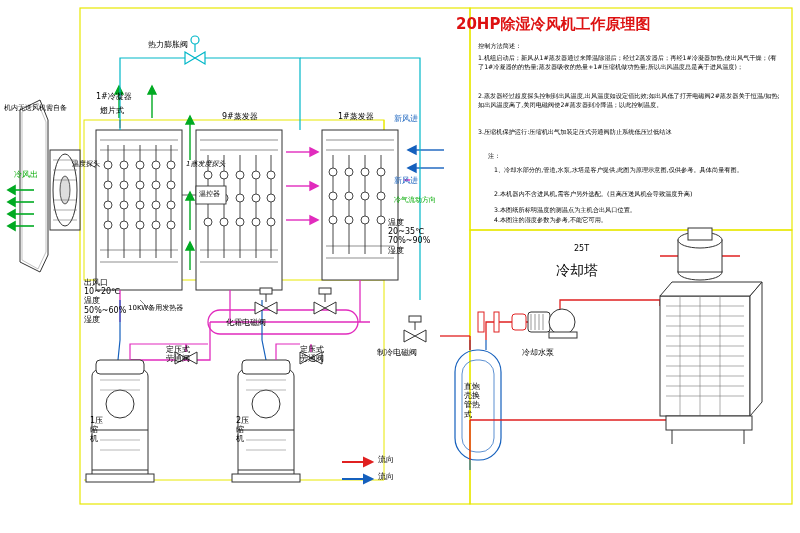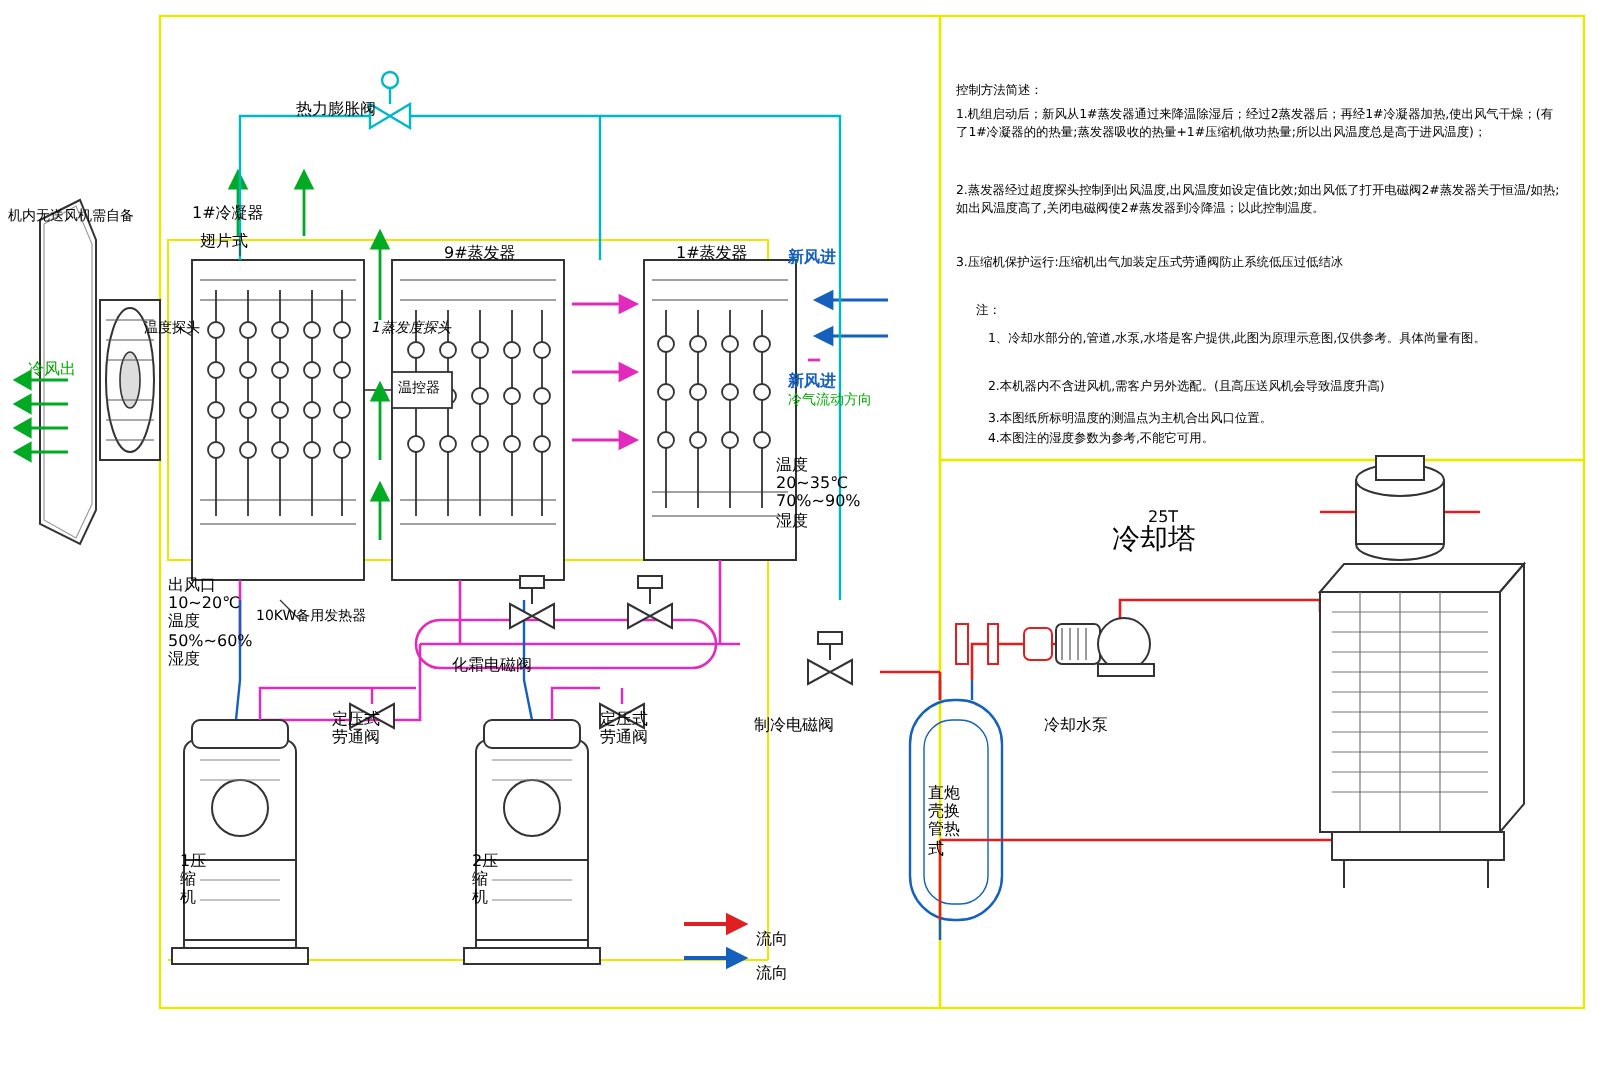--- a/index.html
+++ b/index.html
@@ -5,24 +5,24 @@
   html,body{margin:0;padding:0;}
   body{
     width:800px;height:533px;background:#ffffff;
     font-family:"DejaVu Sans","Liberation Sans",sans-serif;
     overflow:hidden;position:relative;
   }
   #stage{position:absolute;left:0;top:0;width:800px;height:533px;}
   .txt{position:absolute;color:#000;line-height:1.15;white-space:pre;}
   .title{color:#d11;font-weight:bold;font-size:15px;letter-spacing:0px;}
   .note{font-size:6.2px;color:#000;line-height:1.45;white-space:pre-wrap;}
-  .lbl{font-size:8px;margin-top:10px;}
+  .lbl{font-size:8px;}
   .lbl-sm{font-size:7px;}
   .lbl-xl{font-size:14px;}
-  .blue{color:#1560bd;font-weight:bold;}
+  .blue{color:#1560bd;}
   .green{color:#0a0;}
   svg{position:absolute;left:0;top:0;}
 </style>
 </head>
 <body>
 
 <div id="stage">
 
 <svg width="800" height="533">
 
@@ -388,20 +388,21 @@
         <polygon points="372,479 364,475 364,483"></polygon>
   </g>
 
   <g stroke="#333" stroke-width="0.6" fill="none">
     <line x1="140" y1="300" x2="150" y2="310"></line>
     <line x1="96" y1="168" x2="88" y2="163"></line>
     <line x1="120" y1="128" x2="120" y2="120"></line>
   </g>
 </svg>
 
+<div class="txt title" style="left:456px;top:16px;">20HP除湿冷风机工作原理图</div>
 
 <div class="txt note" style="left:478px;top:42px;width:300px;">控制方法简述：</div>
 <div class="txt note" style="left:478px;top:54px;width:302px;">1.机组启动后；新风从1#蒸发器通过来降温除湿后；经过2蒸发器后；再经1#冷凝器加热,使出风气干燥；(有了1#冷凝器的的热量;蒸发器吸收的热量+1#压缩机做功热量;所以出风温度总是高于进风温度)；</div>
 <div class="txt note" style="left:478px;top:92px;width:302px;">2.蒸发器经过超度探头控制到出风温度,出风温度如设定值比效;如出风低了打开电磁阀2#蒸发器关于恒温/如热;如出风温度高了,关闭电磁阀使2#蒸发器到冷降温；以此控制温度。</div>
 <div class="txt note" style="left:478px;top:128px;width:302px;">3.压缩机保护运行:压缩机出气加装定压式劳通阀防止系统低压过低结冰</div>
 
 <div class="txt note" style="left:488px;top:152px;">注：</div>
 <div class="txt note" style="left:494px;top:166px;width:290px;">1、冷却水部分的,管道,水泵,水塔是客户提供,此图为原理示意图,仅供参考。具体尚量有图。</div>
 <div class="txt note" style="left:494px;top:190px;width:290px;">2.本机器内不含进风机,需客户另外选配。(且高压送风机会导致温度升高)</div>
 <div class="txt note" style="left:494px;top:206px;width:290px;">3.本图纸所标明温度的测温点为主机合出风口位置。</div>

